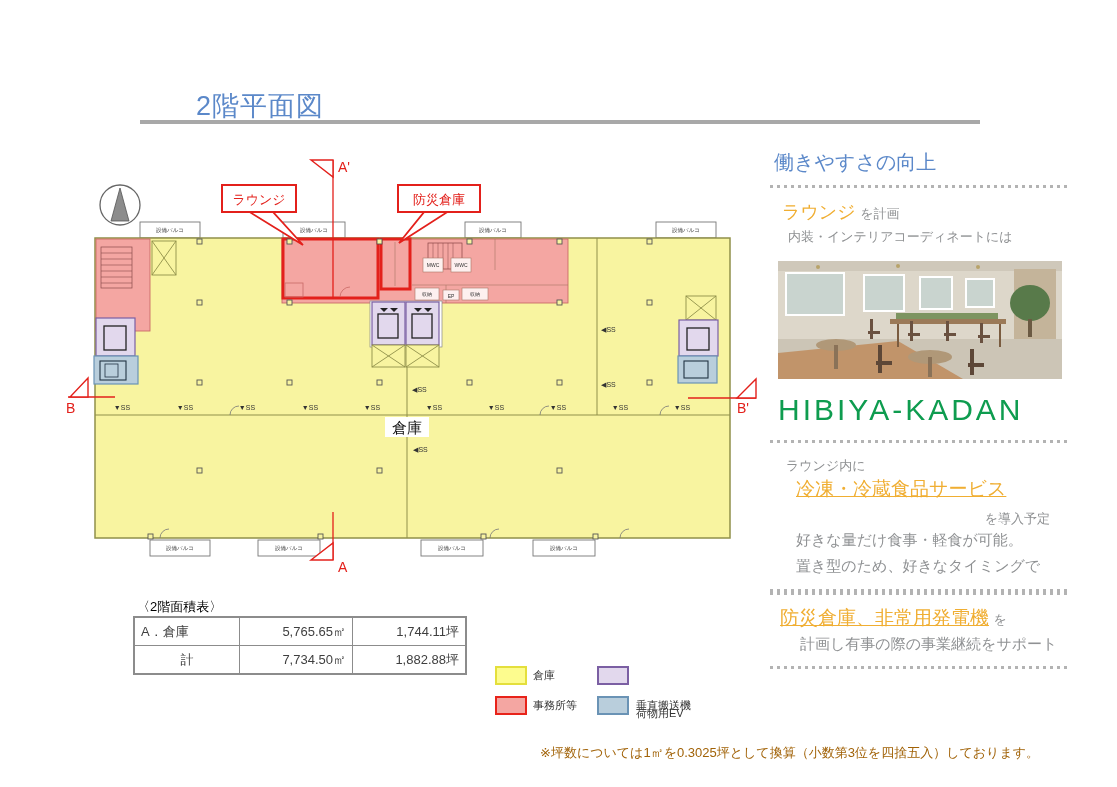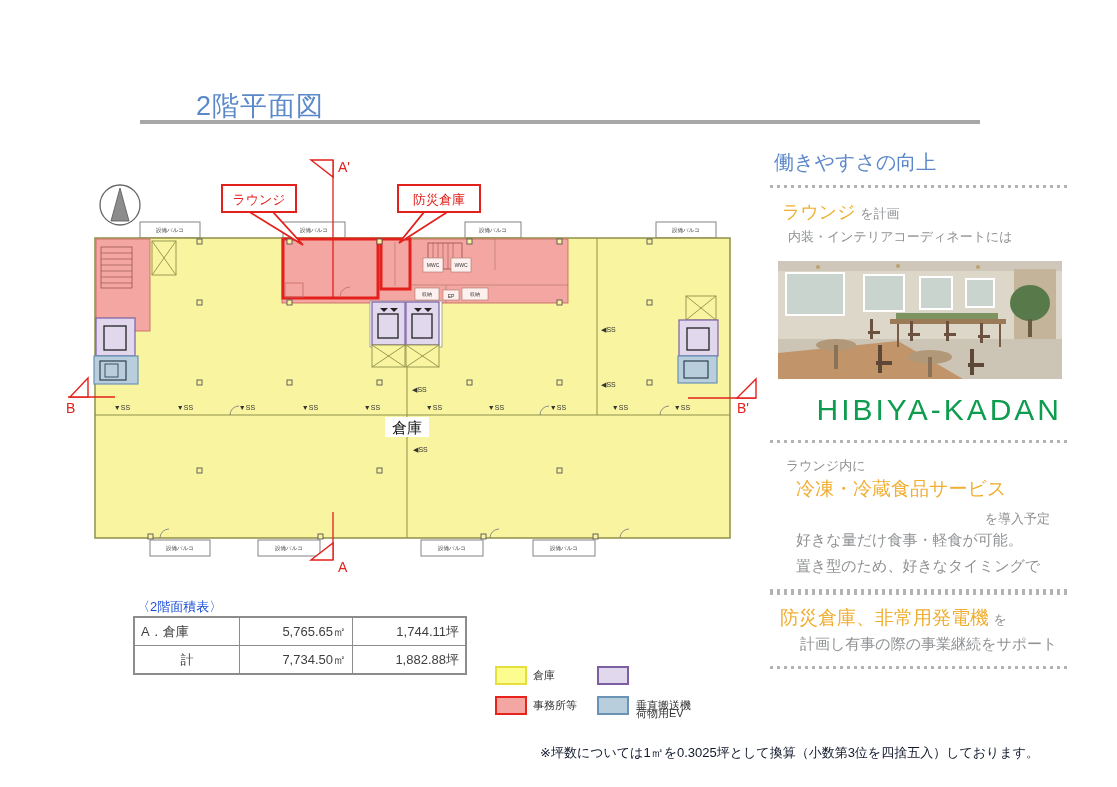--- a/index.html
+++ b/index.html
@@ -5,21 +5,21 @@
   html,body{margin:0;padding:0;background:#fff;}
   .page{position:relative;width:1117px;height:787px;background:#fff;overflow:hidden;
         font-family:"Liberation Sans","DejaVu Sans",sans-serif;}
   .abs{position:absolute;}
   
   .page-title{left:196px;top:88px;font-size:27px;color:#5b88c9;letter-spacing:1px;}
   .title-bar{left:140px;top:120px;width:840px;height:4px;background:#a8a8a8;}
   
   svg{font-family:"Liberation Sans","DejaVu Sans",sans-serif;}
   
-  .tbl-caption{left:137px;top:598px;font-size:13px;color:#1d4ed8;}
+  .tbl-caption{left:137px;top:598px;font-size:13px;color:#000000;}
   table.area{position:absolute;left:133px;top:616px;border-collapse:collapse;font-size:13px;color:#3f3f3f;}
   table.area td{border:1px solid #8c8c8c;height:27px;padding:0 6px;}
   table.area{border:2px solid #8c8c8c;}
   td.lbl{width:92px;text-align:left;}
   td.val{width:100px;text-align:right;}
   td.ctr{text-align:center;}
   
   .sw{position:absolute;width:28px;height:15px;border:2px solid;}
   .lg-lbl{position:absolute;font-size:11px;color:#333;line-height:19px;}
   .sw-yellow{background:#fdfc8e;border-color:#e4df3c;}
@@ -28,25 +28,25 @@
   .sw-blue{background:#b9cedc;border-color:#6a93b5;}
   
   .sidebar{left:770px;top:140px;width:300px;margin-top:9px;}
   .sb-head{font-size:20px;color:#5b88c9;margin:0 0 9px 4px;}
   .dotsep{height:3px;background-image:repeating-linear-gradient(90deg,#b3b3b3 0 3px,transparent 3px 7px);margin:0;}
   .gy{color:#8f9193;}
   .t14{font-size:13px;}
   .t15{font-size:15px;}
   .hl{color:#f0ae32;}
   .h18{font-size:18px;}
-  .h19{font-size:19px;}
+  .h19{font-size:19px;text-decoration:underline;}
   .sidebar p{margin:0;line-height:1.35;}
-  .logo{width:284px;margin:14px 0 0 8px;text-align:right;color:#0e9c4f;
+  .logo{width:284px;margin:14px 0 0 8px;text-align:left;color:#0e9c4f;
         font-size:30px;letter-spacing:3px;font-weight:500;}
-  .footnote{left:540px;top:744px;width:540px;font-size:13px;color:#0f172a;}
+  .footnote{left:540px;top:744px;width:540px;font-size:13px;color:#a16207;}
 </style>
 </head>
 <body>
 
 <div class="page">
 
   <div class="abs page-title">2階平面図</div>
   <div class="abs title-bar"></div>
 
   <svg class="abs" style="left:60px;top:148px" width="710" height="440" viewBox="60 148 710 440">

